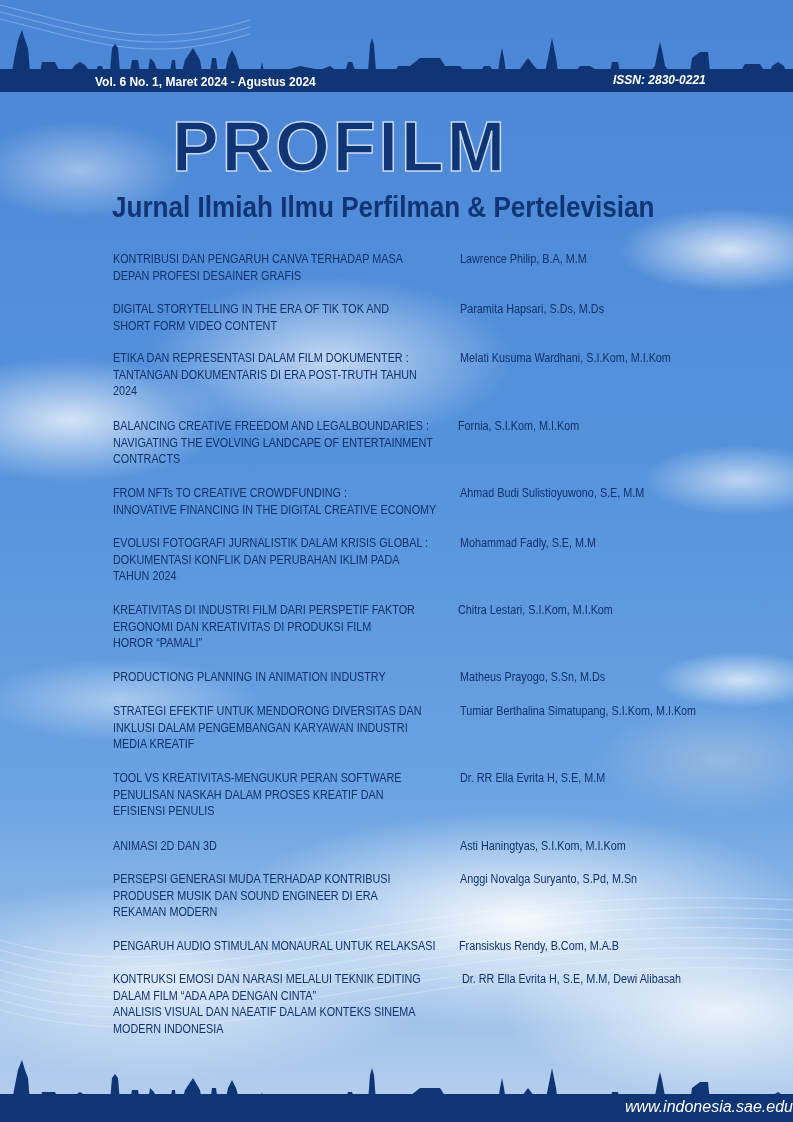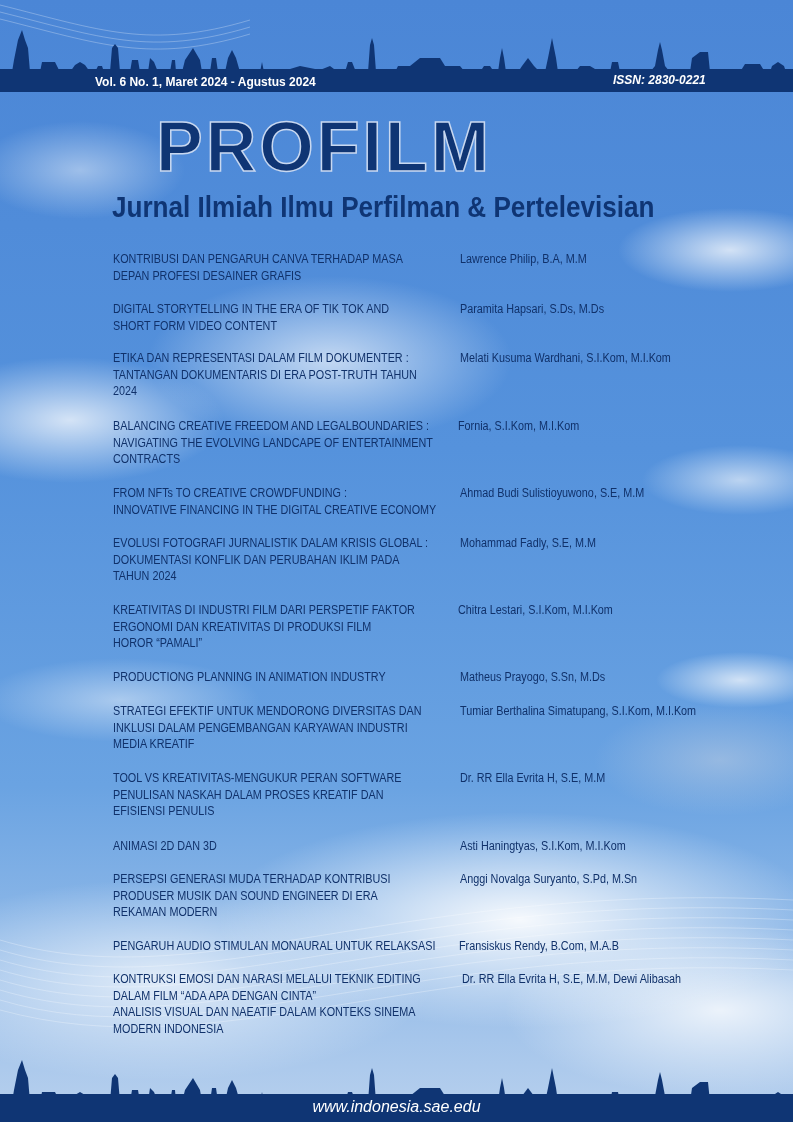--- a/index.html
+++ b/index.html
@@ -22,29 +22,29 @@
   }
   .waves { position:absolute; inset:0; pointer-events:none; }
   .band { position:absolute; left:0; width:793px; background:#0f3574; }
   .skyline { position:absolute; left:0; width:793px; }
   .top-band { top:69px; height:22px; }
   .top-skyline { top:0; height:92px; }
   .bottom-band { top:1094px; height:28px; }
   .bottom-skyline { top:1030px; height:92px; }
   .vol { position:absolute; left:95px; top:75px; font-size:12px; font-weight:bold; color:#ffffff; }
   .issn { position:absolute; left:613px; top:73px; font-size:12px; font-weight:bold; font-style:italic; color:#ffffff; }
-  .title { position:absolute; left:156px; top:112px; font-size:70px; font-weight:bold; color:#0f3574;
+  .title { position:absolute; left:172px; top:112px; font-size:70px; font-weight:bold; color:#0f3574;
     letter-spacing:3px; -webkit-text-stroke:1.5px #c8d8f0; line-height:1; }
   .subtitle { position:absolute; left:112px; top:190px; font-size:30px; font-weight:bold; color:#0f3574;
     transform:scaleX(0.87); transform-origin:left; white-space:nowrap; }
   .article { position:absolute; left:0; width:793px; color:#10316a; font-size:12px; line-height:16.5px; }
   .art-title { position:absolute; left:113px; width:340px; transform:scaleX(0.9); transform-origin:left; white-space:nowrap; }
   .art-title span { display:block; }
   .art-author { position:absolute; white-space:nowrap; transform:scaleX(0.9); transform-origin:left; }
-  .url { position:absolute; left:0; width:793px; top:1098px; text-align:center; font-size:16px; font-style:italic; color:#ffffff; }
+  .url { position:absolute; left:0; width:793px; top:1098px; text-align:right; font-size:16px; font-style:italic; color:#ffffff; }
 </style>
 </head>
 <body>
 
 <div class="sky"></div>
 
 <svg class="waves" width="793" height="1122" viewBox="0 0 793 1122">
   <g stroke="rgba(255,255,255,0.35)" fill="none" stroke-width="0.8">
     <path d="M0 940 C200 1000 400 880 793 900"></path>
     <path d="M0 950 C200 1010 400 890 793 910"></path>

